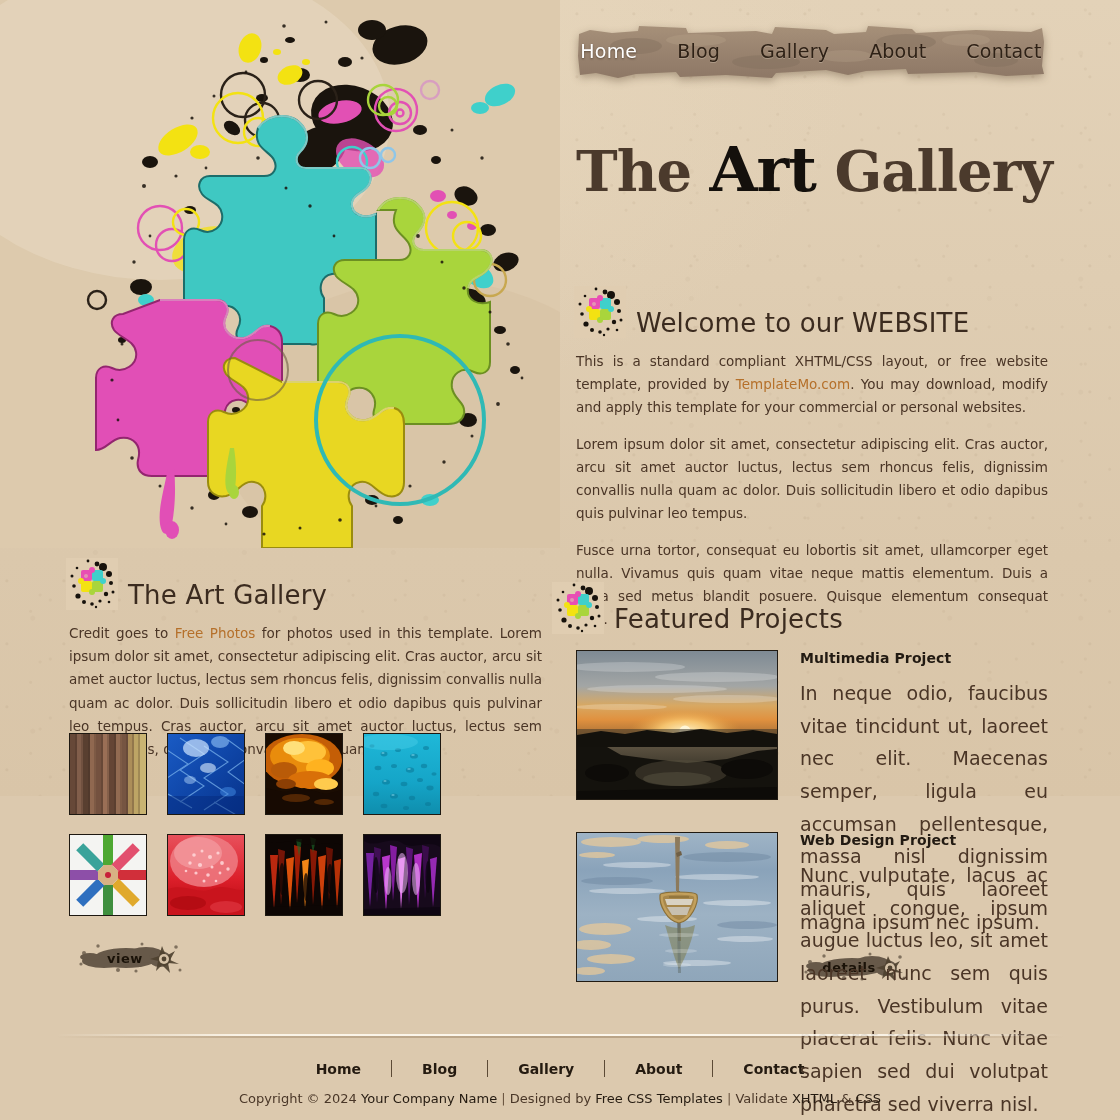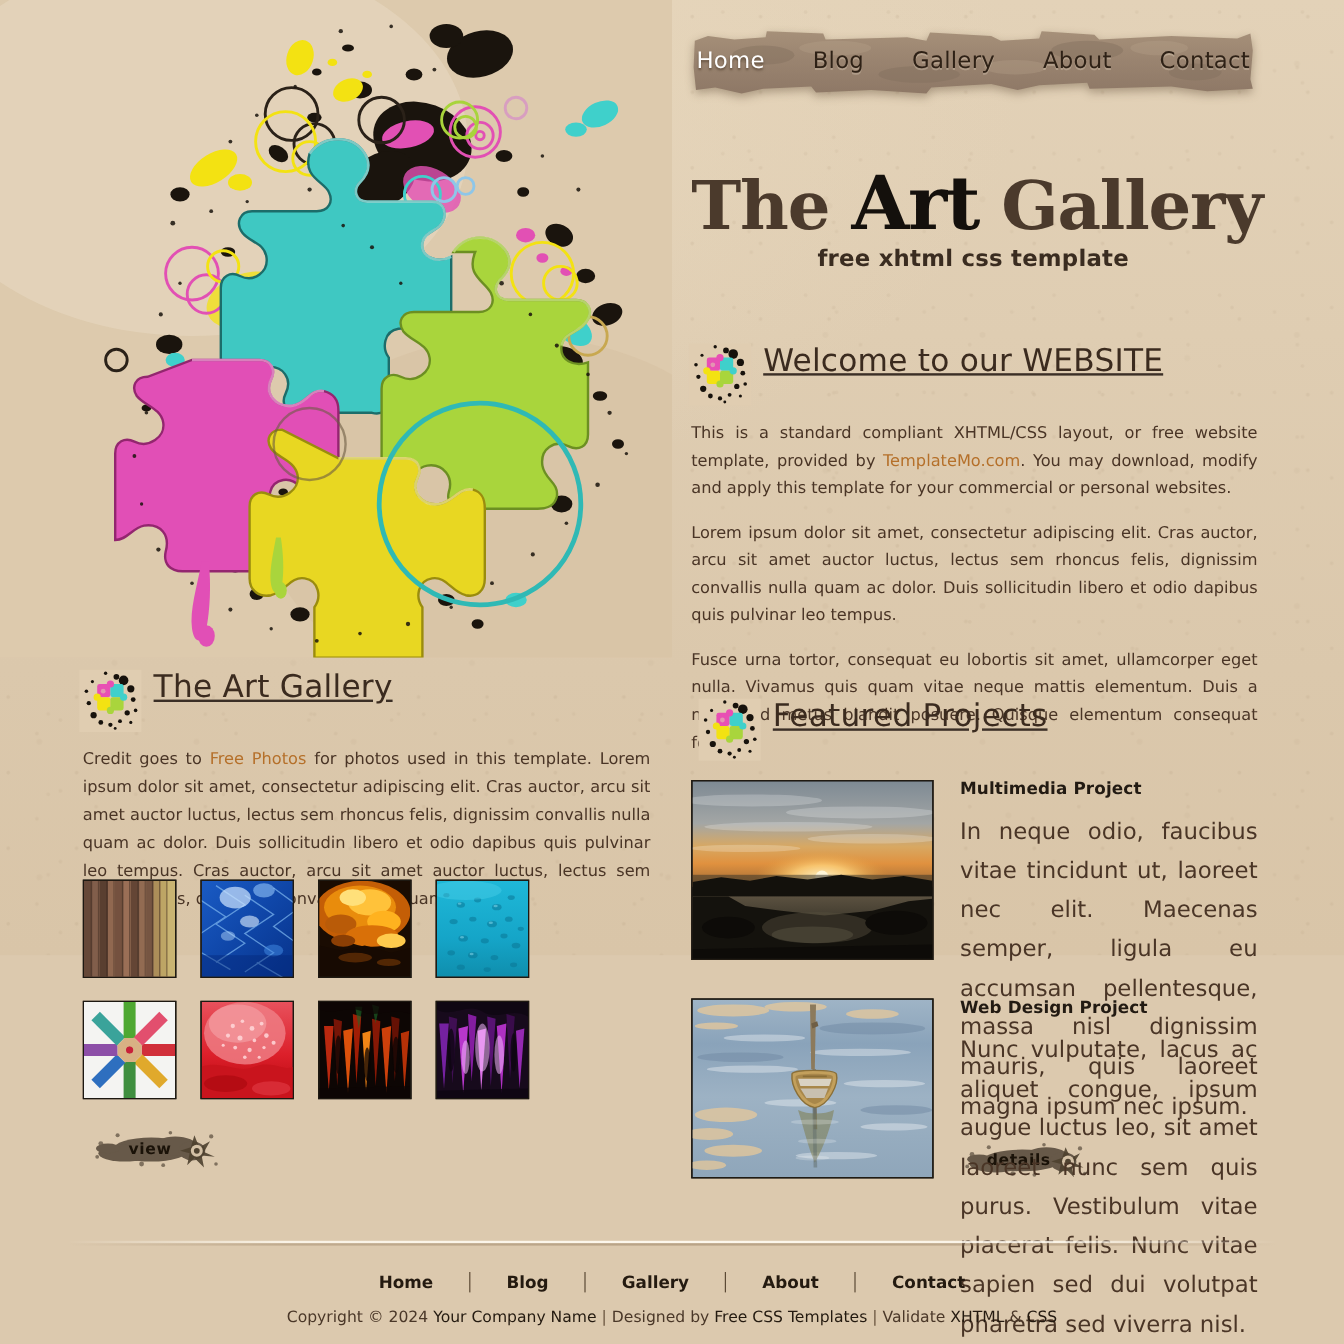--- a/index.html
+++ b/index.html
@@ -124,23 +124,22 @@
     font-size: 19px;
     font-weight: bold;
     color: #3a2c20;
     letter-spacing: .2px;
   }
 
   
   .sec-head {
     position: absolute;
     display: flex;
-    align-items: flex-start;
+    align-items: flex-end;
     gap: 10px;
-    text-decoration: underline;
   }
   .sec-head .h-icon { width: 52px; height: 52px; flex: 0 0 52px; }
   .sec-head .h-icon svg { display: block; width: 52px; height: 52px; }
   .sec-head h2 {
     font-size: 26px;
     font-weight: normal;
     color: #3b2b1f;
     letter-spacing: .2px;
   }
 
@@ -152,21 +151,21 @@
     color: #4a3526;
     text-align: justify;
   }
   .copy p + p { margin-top: 13px; }
   .copy a { color: #b5702a; text-decoration: none; }
 
   
   #welcome-head { left: 574px; top: 286px; }
   #welcome-copy { left: 576px; top: 350px; width: 472px; }
 
-  #featured-head { left: 582px; top: 582px; }
+  #featured-head { left: 552px; top: 582px; }
 
   .project {
     position: absolute;
     left: 576px;
     width: 472px;
   }
   #project-0 { top: 650px; }
   #project-1 { top: 832px; }
 
   .project-thumb {
@@ -542,21 +541,20 @@
         <a class="nav-link" href="#">About</a>
       </li>
       <li class="nav-sep"></li>
       <li>
         <a class="nav-link" href="#">Contact</a>
       </li>
     </ul>
   </div>
 
   <h1 id="site-title"><span class="t-the">The </span><span class="t-art">Art</span><span class="t-gallery"> Gallery</span></h1>
-  <div id="site-tagline">free xhtml css template</div>
 
   <div class="sec-head" id="welcome-head">
     <span class="h-icon">
       <svg viewBox="0 0 52 52" xmlns="http://www.w3.org/2000/svg">
         <rect width="52" height="52" fill="#e0cdb1"></rect>
         <g fill="#17120c">
           <circle cx="37" cy="9" r="4"></circle>
             <circle cx="43" cy="16" r="3"></circle>
           <circle cx="31" cy="6" r="2.4"></circle>
             <circle cx="45" cy="25" r="2"></circle>

